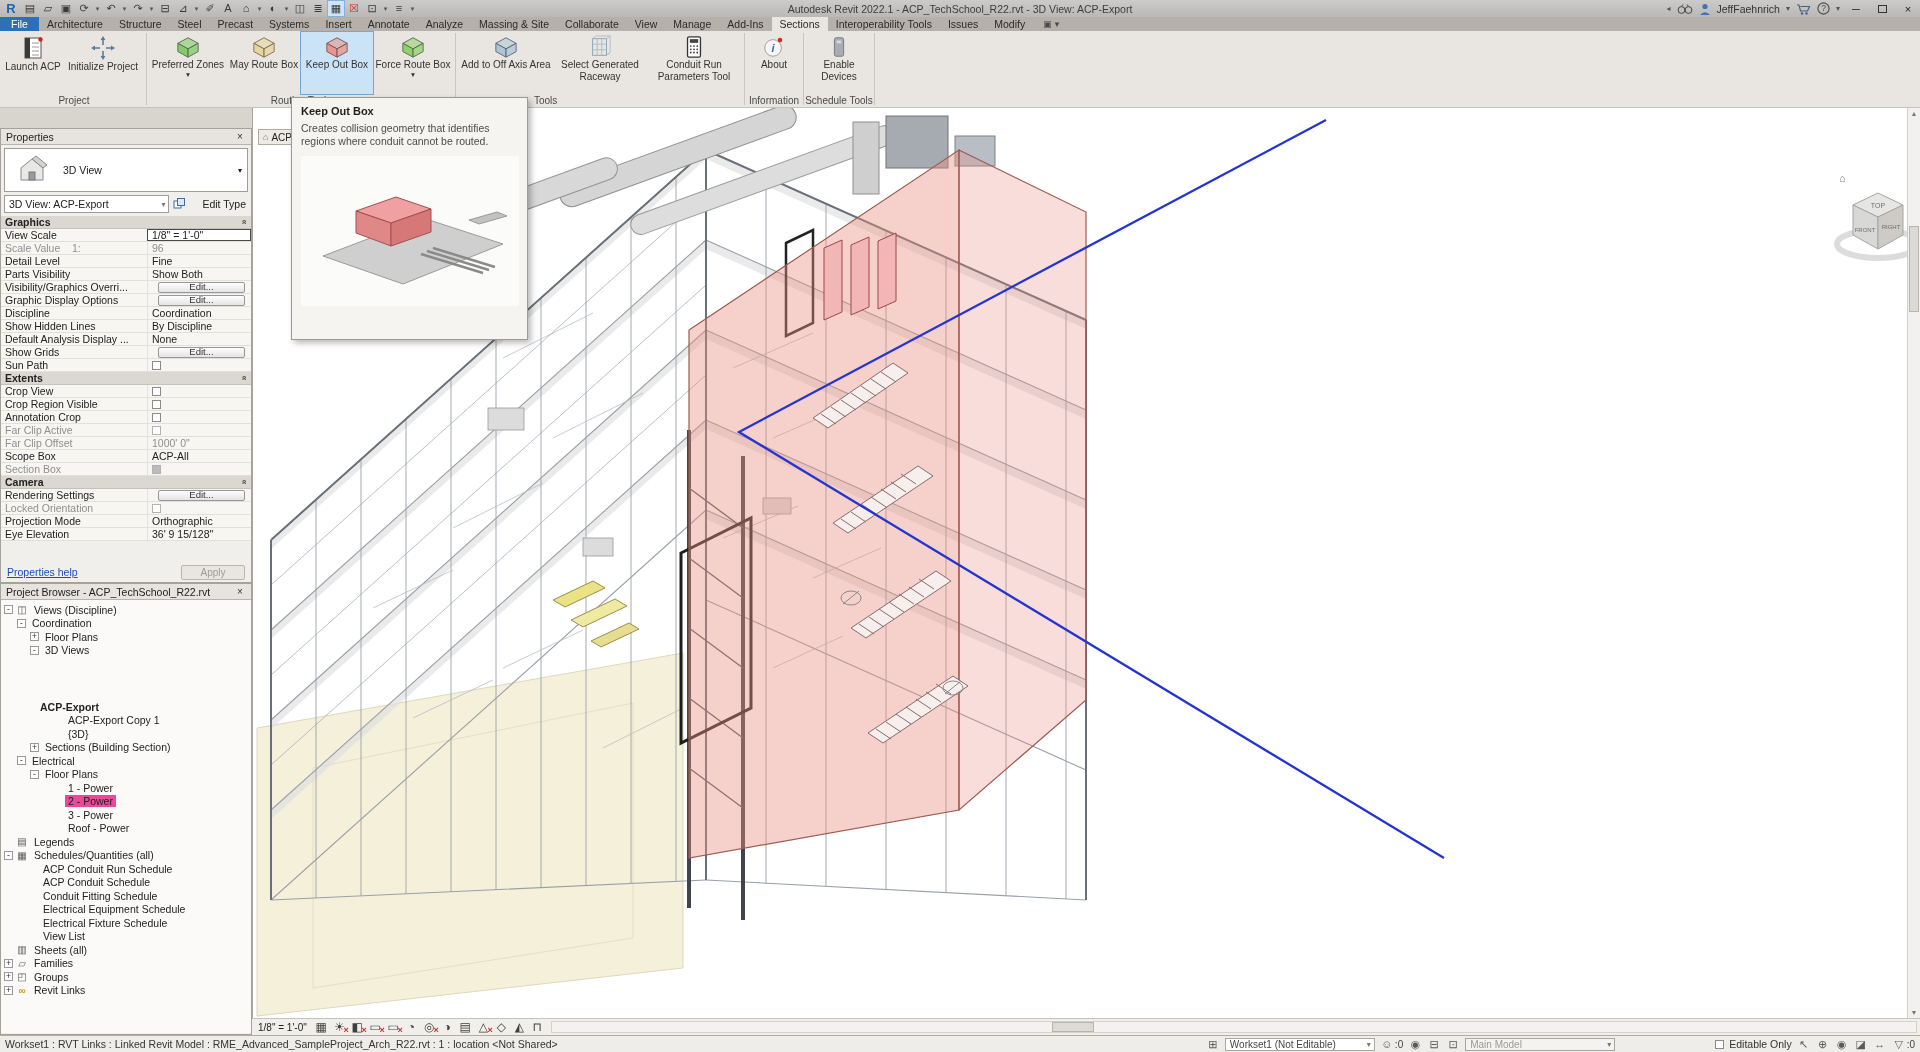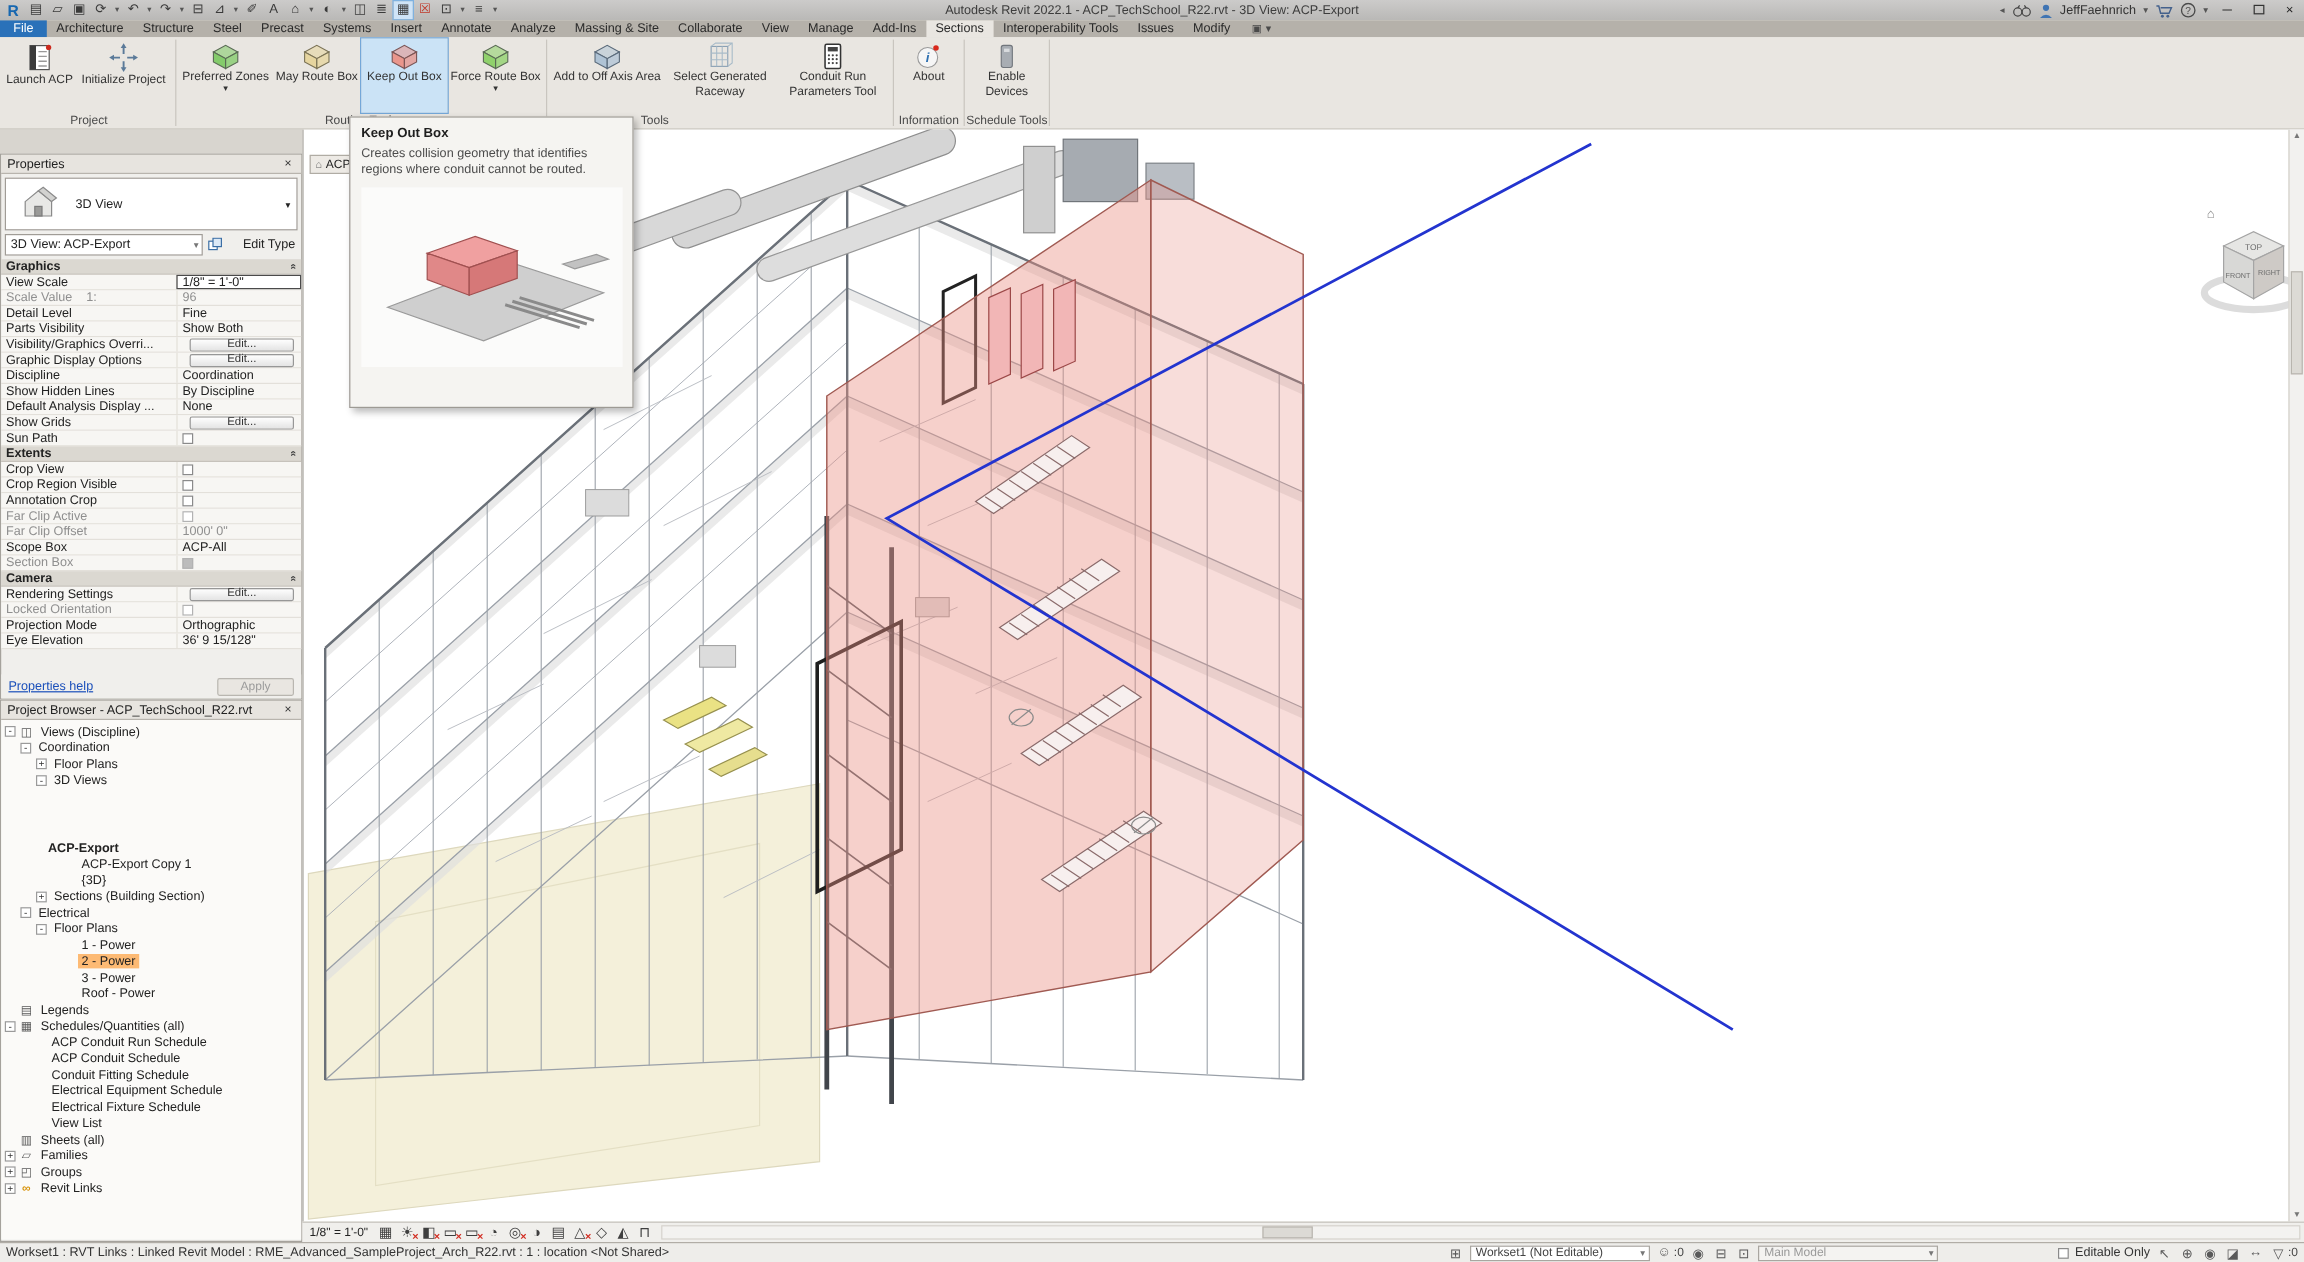--- a/index.html
+++ b/index.html
@@ -92,21 +92,21 @@
 
   
   .tree { background:#fbfaf8; height:calc(100% - 17px); overflow:hidden; padding-top:3px; }
   .titem { display:flex; align-items:center; height:13.5px; gap:3px; font-size:10.5px; white-space:nowrap; }
   .ttoggle { flex:none; width:9px; height:9px; border:1px solid #9a9a9a; background:#fff; font-size:8.5px; line-height:7px; text-align:center; color:#333; }
   .ttoggle:empty { visibility:hidden; }
   .ticon { flex:none; width:12px; font-size:10px; color:#5a5a5a; text-align:center; }
   .ticon:empty { display:none; }
   .ticon.orange { color:#d8930a; font-weight:bold; }
   .tlabel { padding:0 3px; }
-  .titem.sel .tlabel { background:#fdba74; }
+  .titem.sel .tlabel { background:#ec4899; }
   .titem.bold .tlabel { font-weight:bold; }
 
   
   #canvas { position:absolute; left:252px; top:108px; width:1668px; height:910px; background:#fff; border-left:1px solid #a8a49e; }
   #model { position:absolute; left:0; top:0; }
   .vtab { position:absolute; left:5px; top:21px; height:16px; width:36px; background:#edeae5; border:1px solid #b0aca4;
     display:flex; align-items:center; gap:3px; padding:0 4px; font-size:10px; overflow:hidden; }
   .vscroll { position:absolute; right:0; top:0; bottom:0; width:13px; background:#f2f1ef; border-left:1px solid #d2cfc9;
     font-size:7px; color:#777; text-align:center; }
   .vscroll .arr-top { position:absolute; top:2px; left:0; right:0; }

